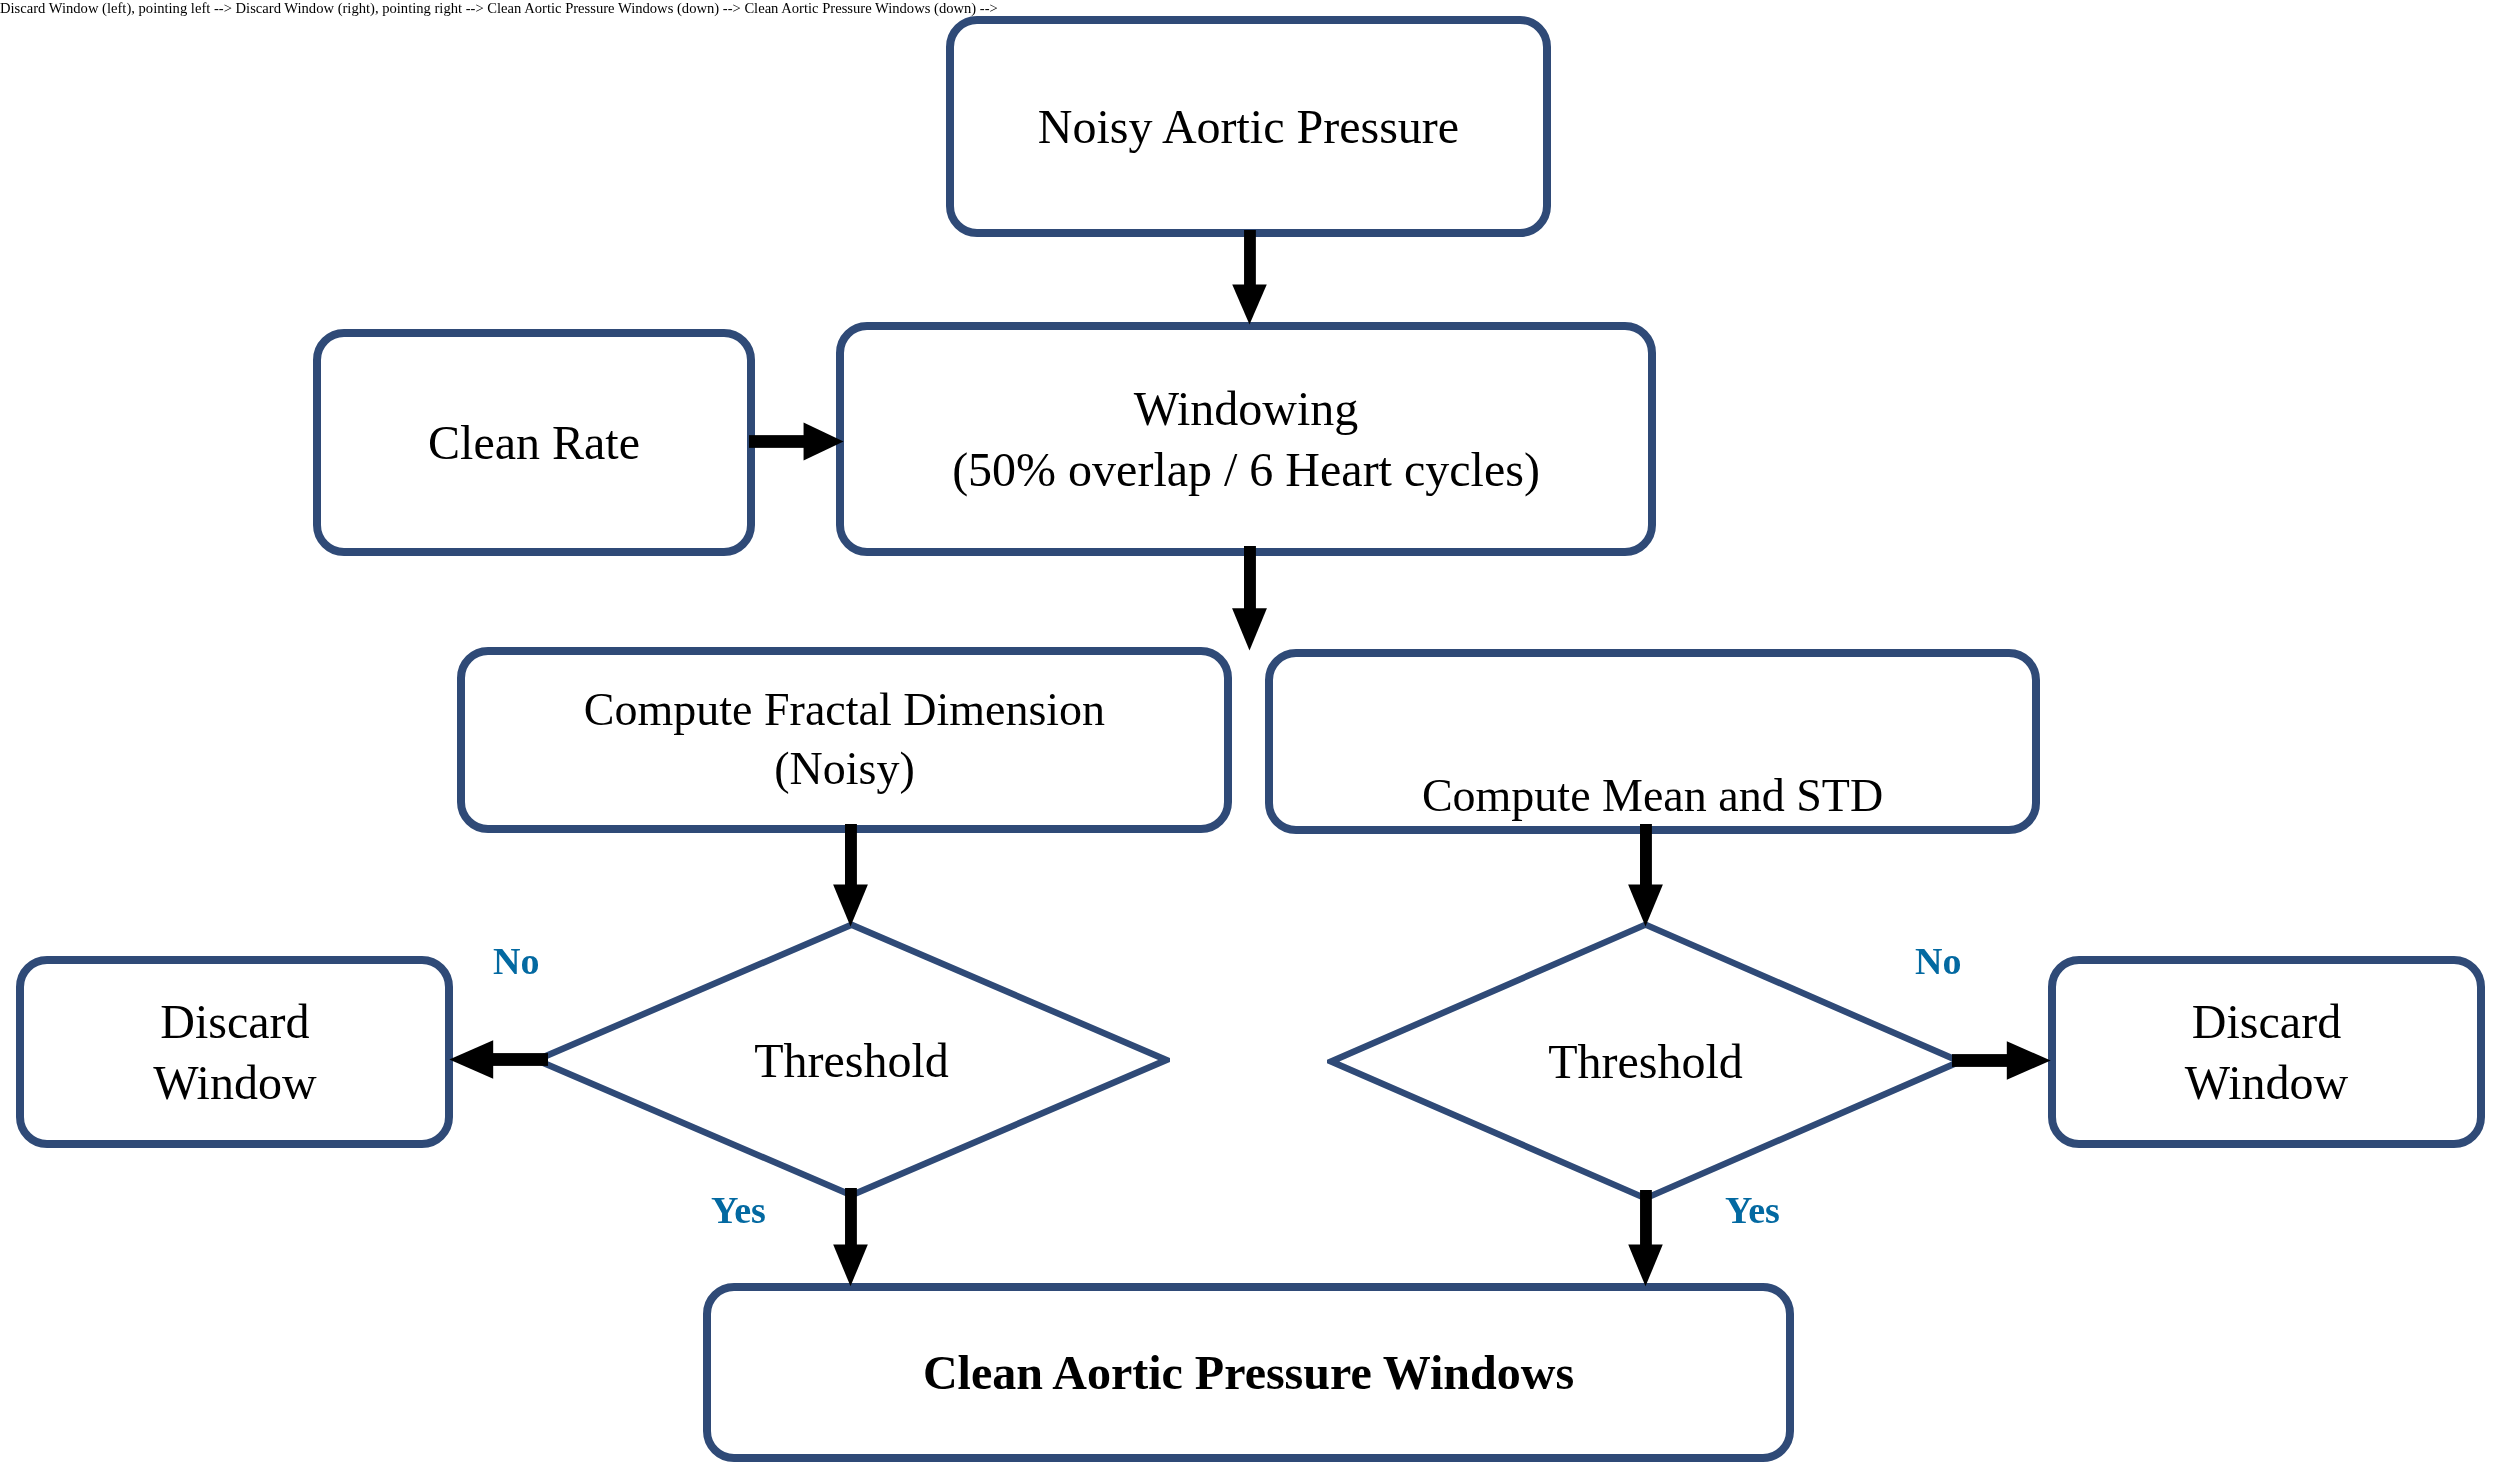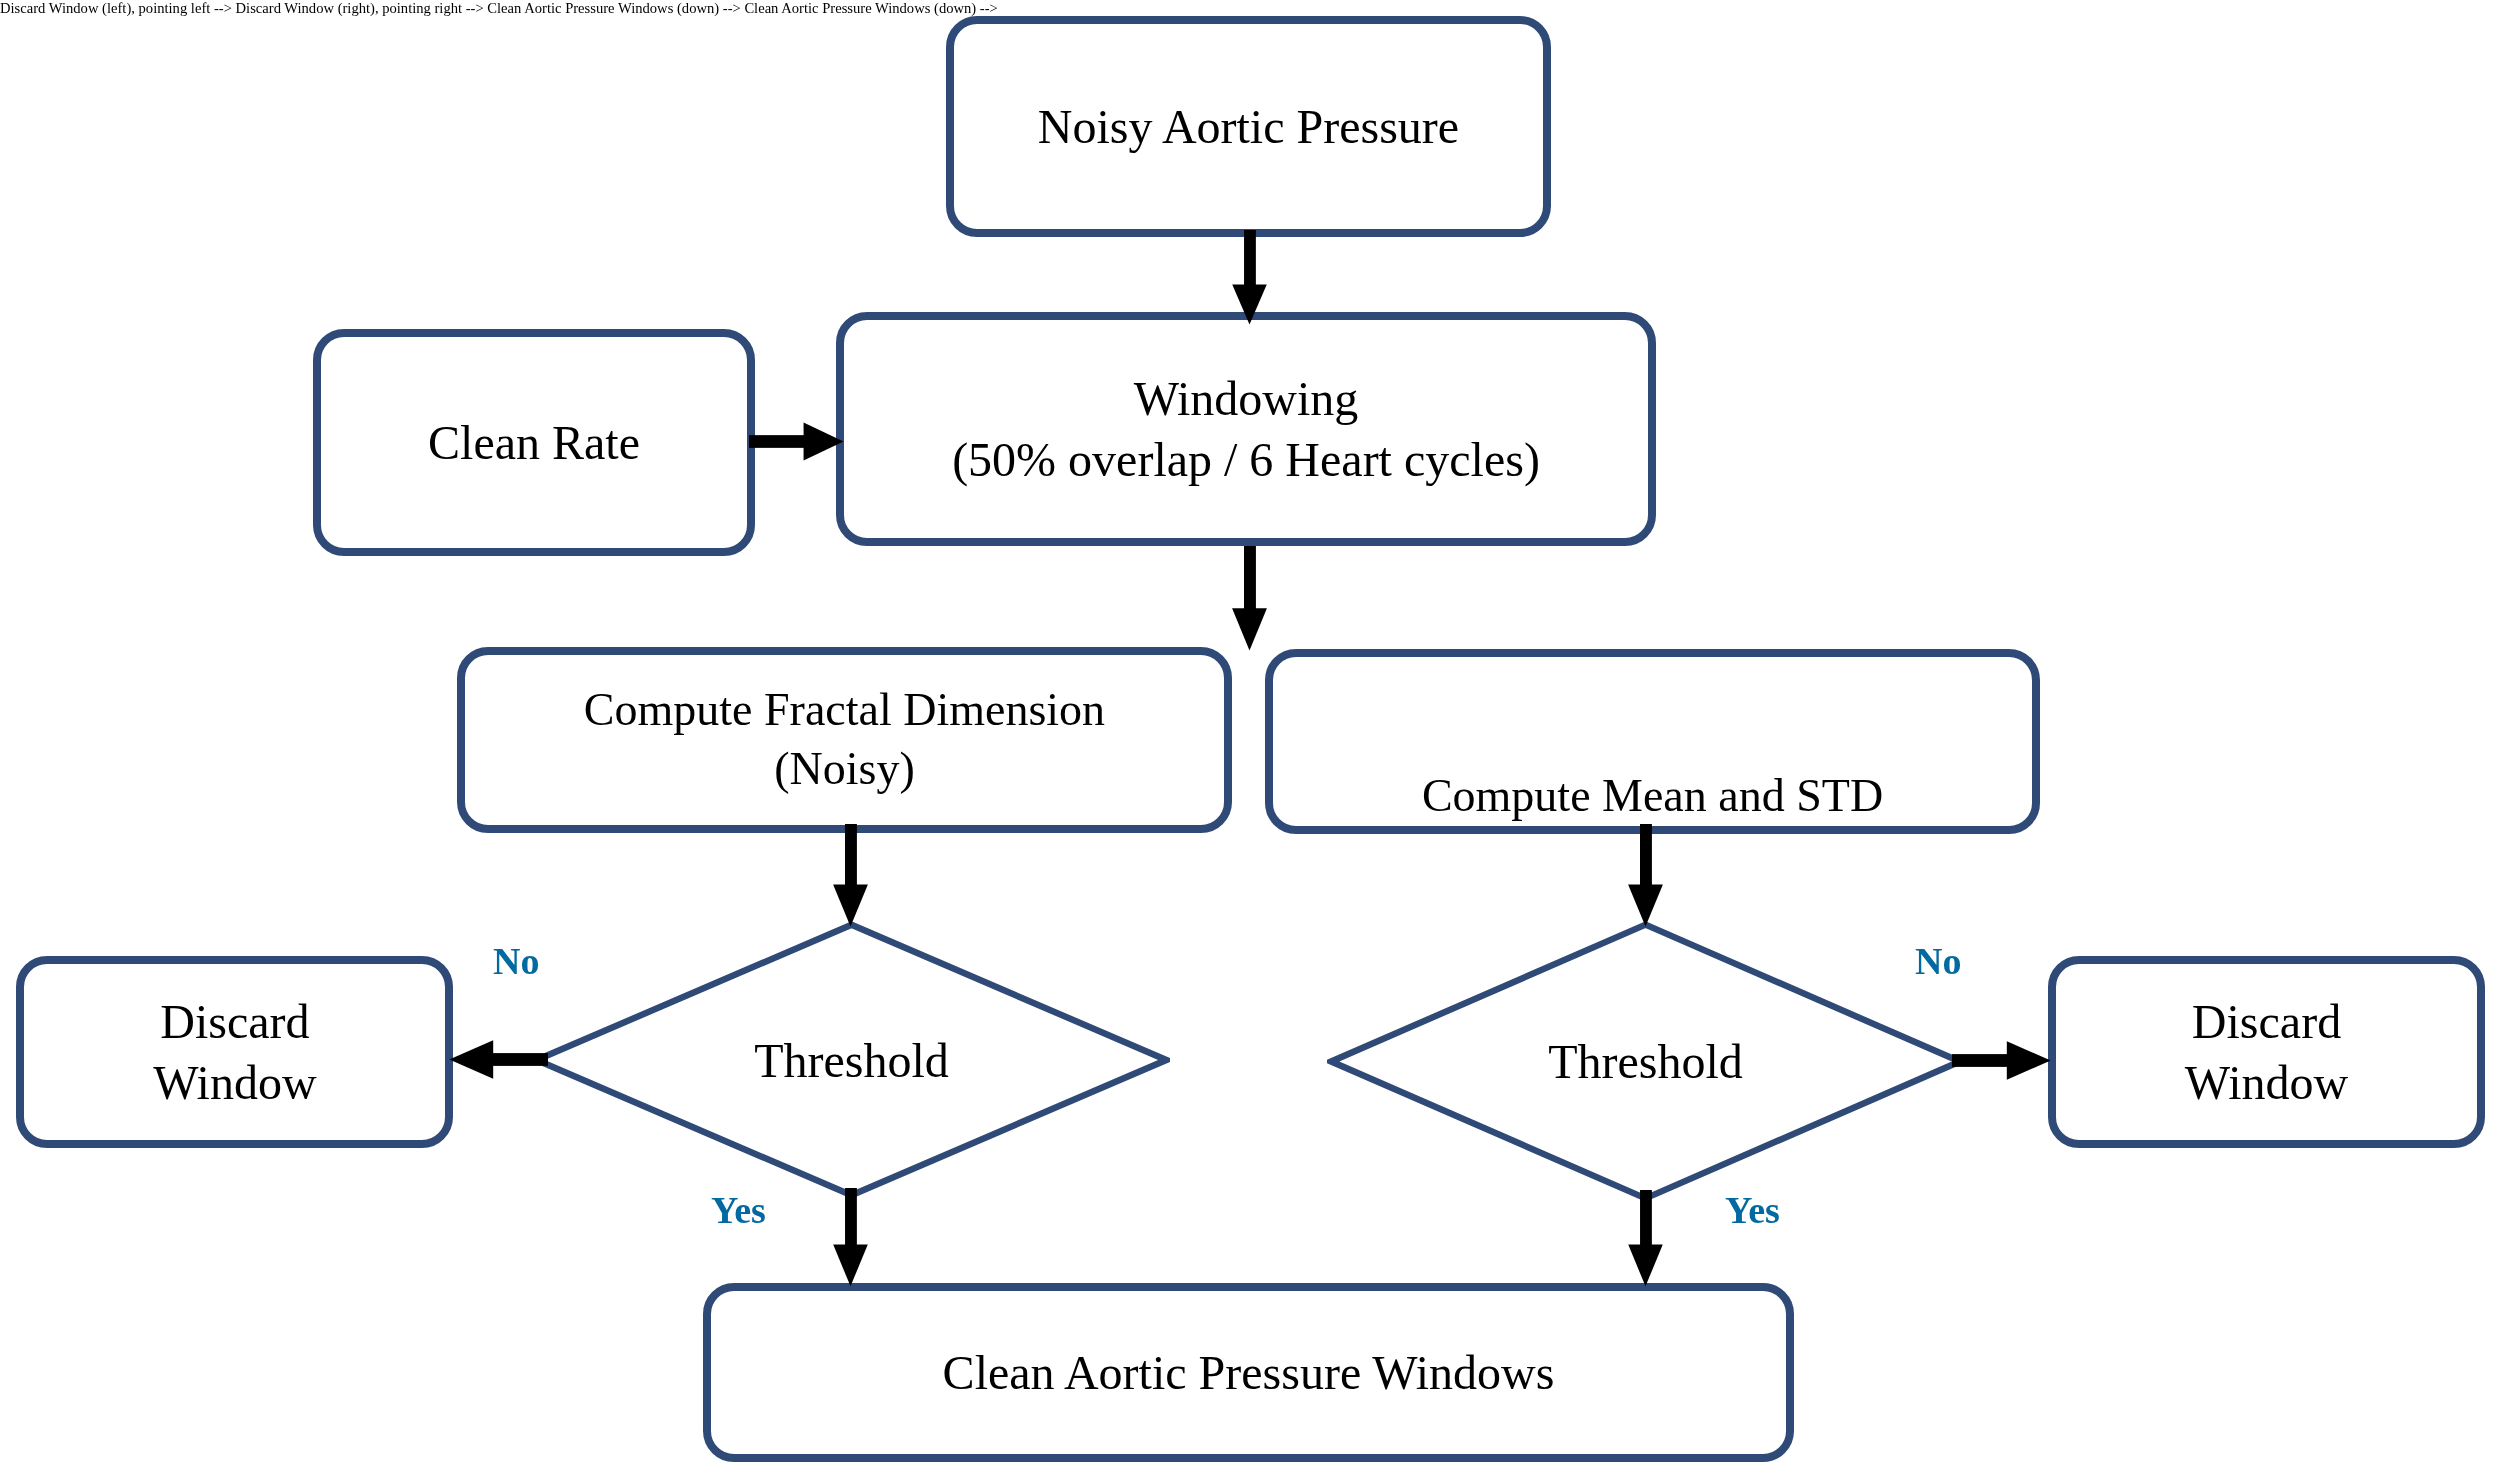--- a/index.html
+++ b/index.html
@@ -33,26 +33,26 @@
   .node .label {
     display: block;
     width: 100%;
     padding: 0 8px;
     box-sizing: border-box;
     white-space: pre-line;
   }
   
   #node-noisy        { left: 946px; top: 16.4px;   width: 605px;  height: 221px; font-size: 48px; }
   #node-heart-rate   { left: 313px;  top: 329px;  width: 442px;  height: 227px; font-size: 48px; }
-  #node-windowing    { left: 836px;  top: 312px;  width: 820px;  height: 234px; font-size: 48px; }
+  #node-windowing    { left: 836px;  top: 322px;  width: 820px;  height: 234px; font-size: 48px; }
   #node-fractal      { left: 457px;  top: 647px;  width: 775px;  height: 186px; font-size: 46px; }
   #node-meanstd      { left: 1265px; top: 649px;  width: 775px;  height: 185px; font-size: 46px; align-items: flex-end; }
   #node-discard-left { left: 16.4px;   top: 956px; width: 437px;  height: 192px; font-size: 48px; }
   #node-discard-right{ left: 2048px; top: 956px; width: 437px;  height: 192px; font-size: 48px; }
-  #node-clean        { left: 703px;  top: 1283px; width: 1091px; height: 179px; font-size: 48px; }
+  #node-clean        { left: 703px;  top: 1283px; width: 1091px; height: 179px; font-size: 48px; font-weight: bold; }
 
   
   .diamond {
     position: absolute;
     z-index: 2;
   }
   .diamond svg { display: block; }
   .diamond .dlabel {
     position: absolute;
     left: 0;

